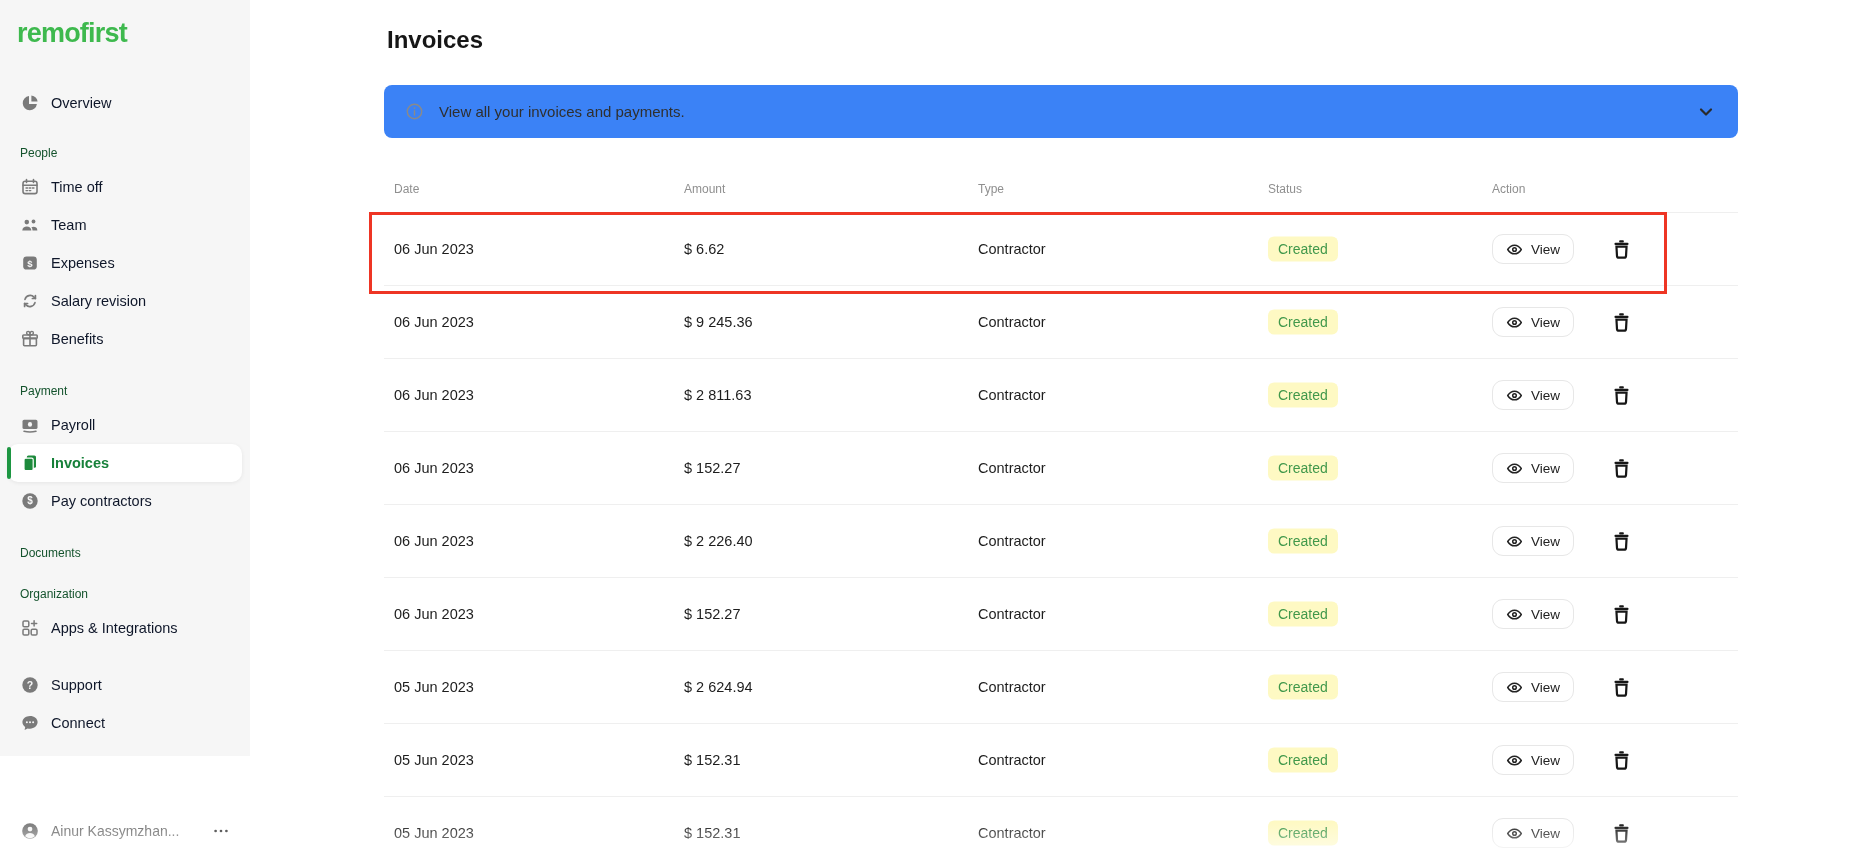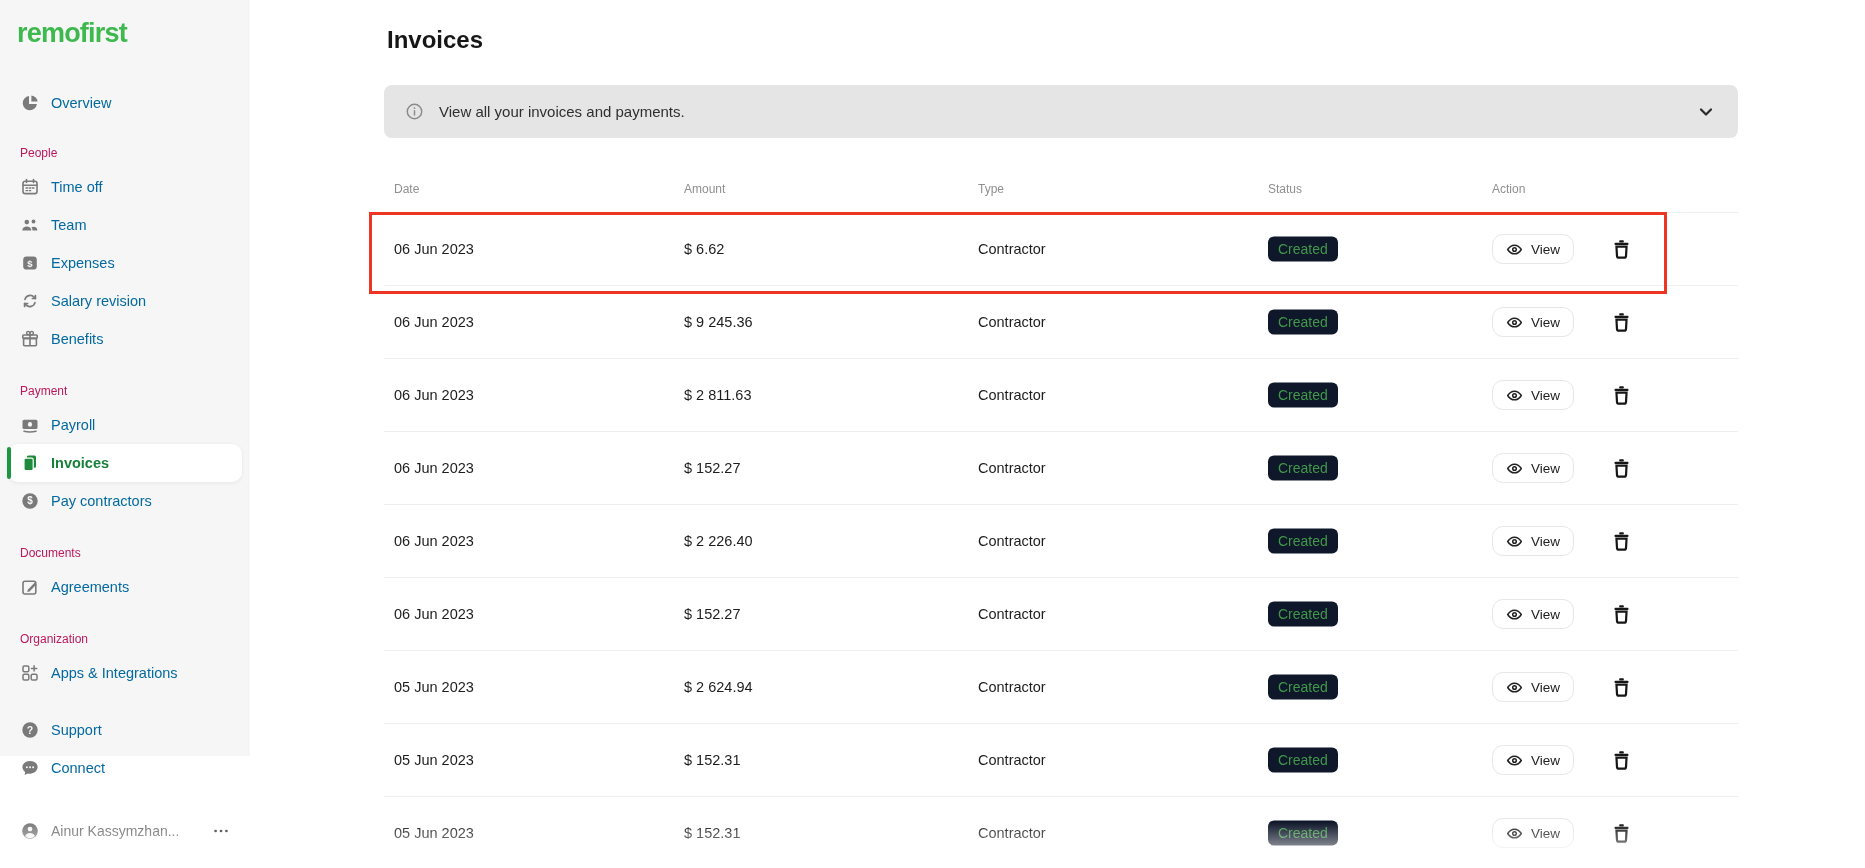--- a/index.html
+++ b/index.html
@@ -6,54 +6,54 @@
   html,body { width:1865px; height:868px; overflow:hidden; background:#fff;
               font-family:"Liberation Sans", sans-serif; }
   .app { position:relative; width:1865px; height:868px; }
 
   
   .sidebar { position:absolute; left:0; top:0; width:250px; height:756px; background:#f6f6f6; }
   .logo { position:absolute; left:17px; top:18px; font-size:27px; font-weight:700;
           letter-spacing:-0.8px; color:#3eb94e; cursor:pointer; }
   .nav { position:absolute; top:84px; left:8px; right:8px; }
   .item { height:38px; display:flex; align-items:center; gap:11px; padding:0 12px;
-          border-radius:10px; font-size:14.5px; color:#0369a1; cursor:pointer; white-space:nowrap; }
+          border-radius:10px; font-size:14.5px; color:#0f172a; cursor:pointer; white-space:nowrap; }
   .item .ic { width:20px; height:20px; display:inline-flex; flex:none; }
   .item.active { position:relative; background:#fff; color:#17813a; font-weight:700;
                  box-shadow:0 1px 4px rgba(0,0,0,0.07); }
   .item.active::before { content:""; position:absolute; left:-1px; top:3px; bottom:3px;
                  width:4px; border-radius:4px; background:#1d9642; }
-  .slabel { margin:24px 0 7px; padding:0 12px; font-size:12px; color:#be185d; height:15px; }
+  .slabel { margin:24px 0 7px; padding:0 12px; font-size:12px; color:#14532d; height:15px; }
   .slabel.gap26 { margin-top:26px; }
   .item.push { margin-top:19px; }
   .user { position:absolute; top:812px; left:8px; right:8px; height:38px; display:flex;
           align-items:center; gap:11px; padding:0 12px; font-size:14px; color:#6f6f6f; cursor:pointer; }
   .user .ic { width:20px; height:20px; flex:none; }
   .user .dots { margin-left:auto; width:18px; height:18px; cursor:pointer; }
 
   
   .main { position:absolute; left:250px; top:0; width:1615px; height:868px; background:#fff; }
   .content { position:absolute; left:134px; top:0; width:1354px; height:868px; }
   .page-title { position:absolute; left:3px; top:26px; font-size:24px; font-weight:700; color:#161616; }
 
-  .banner { position:absolute; left:0; top:85px; width:1354px; height:53px; background:#e5e5e5;
+  .banner { position:absolute; left:0; top:85px; width:1354px; height:53px; background:#3b82f6;
             border-radius:8px; display:flex; align-items:center; gap:15px; padding:0 21px; cursor:pointer; }
   .banner .btext { font-size:15px; color:#2f2f2f; }
   .banner .chev { margin-left:auto; width:22px; height:22px; }
 
   .thead { position:absolute; left:0; top:176px; width:1354px; height:20px; }
   .th { position:absolute; top:6px; font-size:12px; color:#8f8f8f; }
   .th-date{left:10px} .th-amount{left:300px} .th-type{left:594px} .th-status{left:884px} .th-action{left:1108px}
 
   .tbody { position:absolute; left:0; top:212px; width:1354px; }
   .row { position:relative; height:73px; border-top:1px solid #efefef;text-decoration:underline; }
   .cell { position:absolute; top:50%; transform:translateY(-50%); font-size:14.5px; color:#1d1d1d; }
   .c-date{left:10px} .c-amount{left:300px} .c-type{left:594px} .c-status{left:884px}
   .c-action{left:1108px; display:flex; align-items:center; gap:37px;}
-  .badge { display:inline-block; background:#0f172a; color:#41984b; font-size:14px;
+  .badge { display:inline-block; background:#fef9c3; color:#41984b; font-size:14px;
            padding:4px 10px 5px; border-radius:6px; }
   .view-btn { display:inline-flex; align-items:center; gap:8px; height:30px; padding:0 13px;
            background:#fff; border:1px solid #e7e7e7; border-radius:11px; font-size:13.5px;
            color:#222; cursor:pointer; font-family:inherit; }
   .trash-btn { background:none; border:none; padding:0; width:21px; height:22px; cursor:pointer; }
 
   .red-rect { position:absolute; left:119px; top:212px; width:1298px; height:82px;
               border:3px solid #ee3524; z-index:5; pointer-events:none; }
   .page-fade { position:absolute; left:0; bottom:0; width:1865px; height:46px; z-index:8;
               background:linear-gradient(to bottom, rgba(255,255,255,0), rgba(255,255,255,0.9)); pointer-events:none; }
@@ -166,29 +166,20 @@
           <svg width="20" height="20" viewBox="0 0 20 20">
               <circle cx="10" cy="10" r="7.7" fill="#7a7a7a"></circle>
               <text x="10" y="13.4" text-anchor="middle" font-size="10" font-weight="bold" fill="#f6f6f6" font-family="Liberation Sans, sans-serif">$</text>
             </svg>
         </span>
         <span>Pay contractors</span>
       </div>
 
       <div class="slabel gap26">Documents</div>
 
-      <div class="item">
-        <span class="ic">
-          <svg width="20" height="20" viewBox="0 0 20 20" fill="none" stroke="#7a7a7a" stroke-width="1.6">
-              <rect x="3" y="4.2" width="12.8" height="12.8" rx="2"></rect>
-              <path d="M7.8 12.8l7-7.2 1.7 1.7-7 7.2-2.2.5z" fill="#7a7a7a" stroke="none"></path>
-            </svg>
-        </span>
-        <span>Agreements</span>
-      </div>
 
       <div class="slabel gap26">Organization</div>
 
       <div class="item">
         <span class="ic">
           <svg width="20" height="20" viewBox="0 0 20 20" fill="none" stroke="#7a7a7a" stroke-width="1.5">
               <rect x="3" y="3" width="5.8" height="5.8" rx="1.3"></rect>
               <rect x="3" y="11.2" width="5.8" height="5.8" rx="1.3"></rect>
               <rect x="11.2" y="11.2" width="5.8" height="5.8" rx="1.3"></rect>
               <path d="M14.1 2.8v5.2M11.5 5.4h5.2" stroke-linecap="round"></path>

